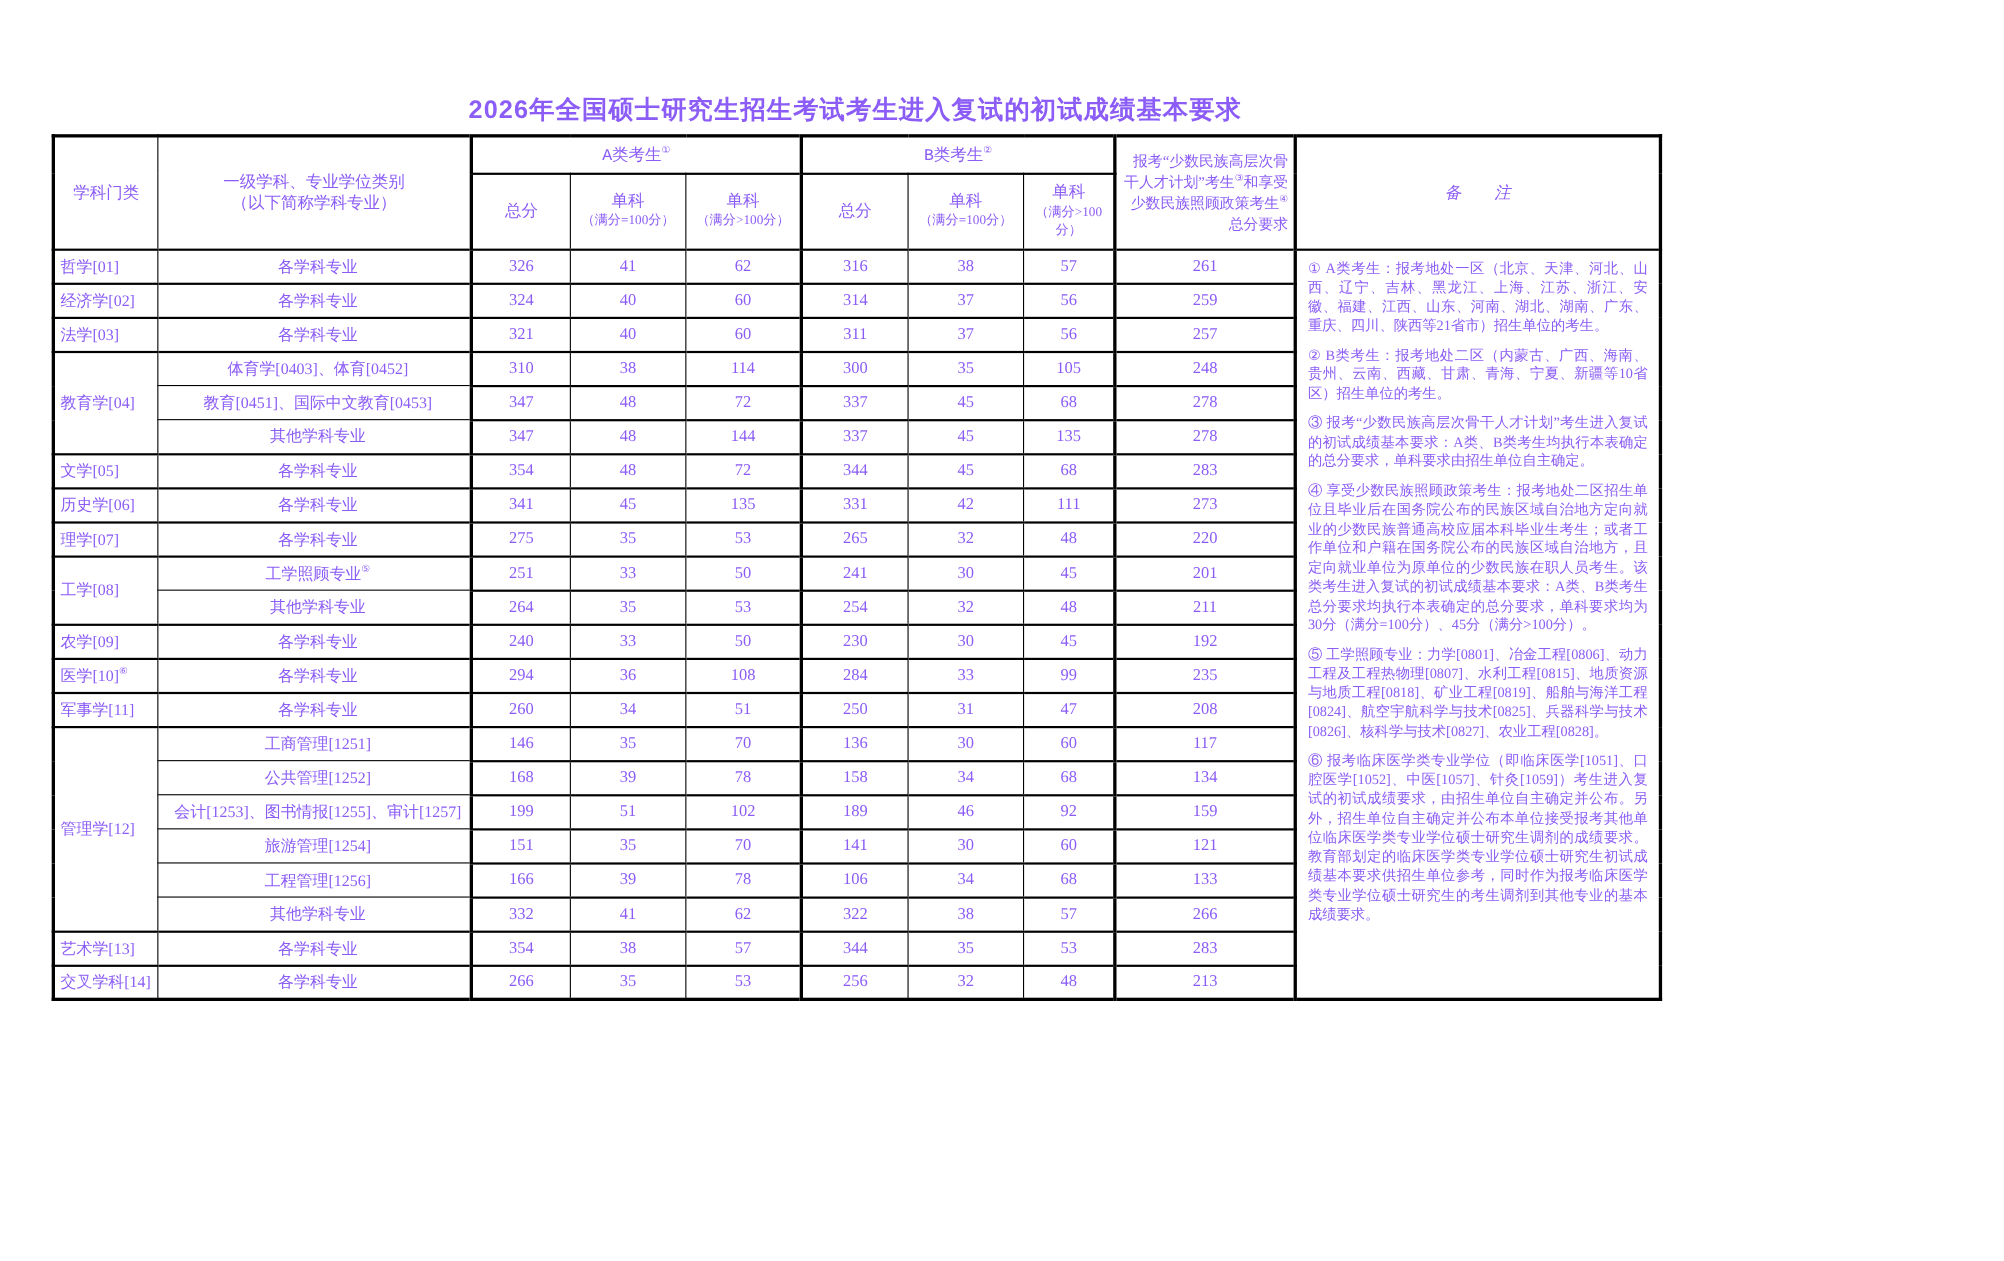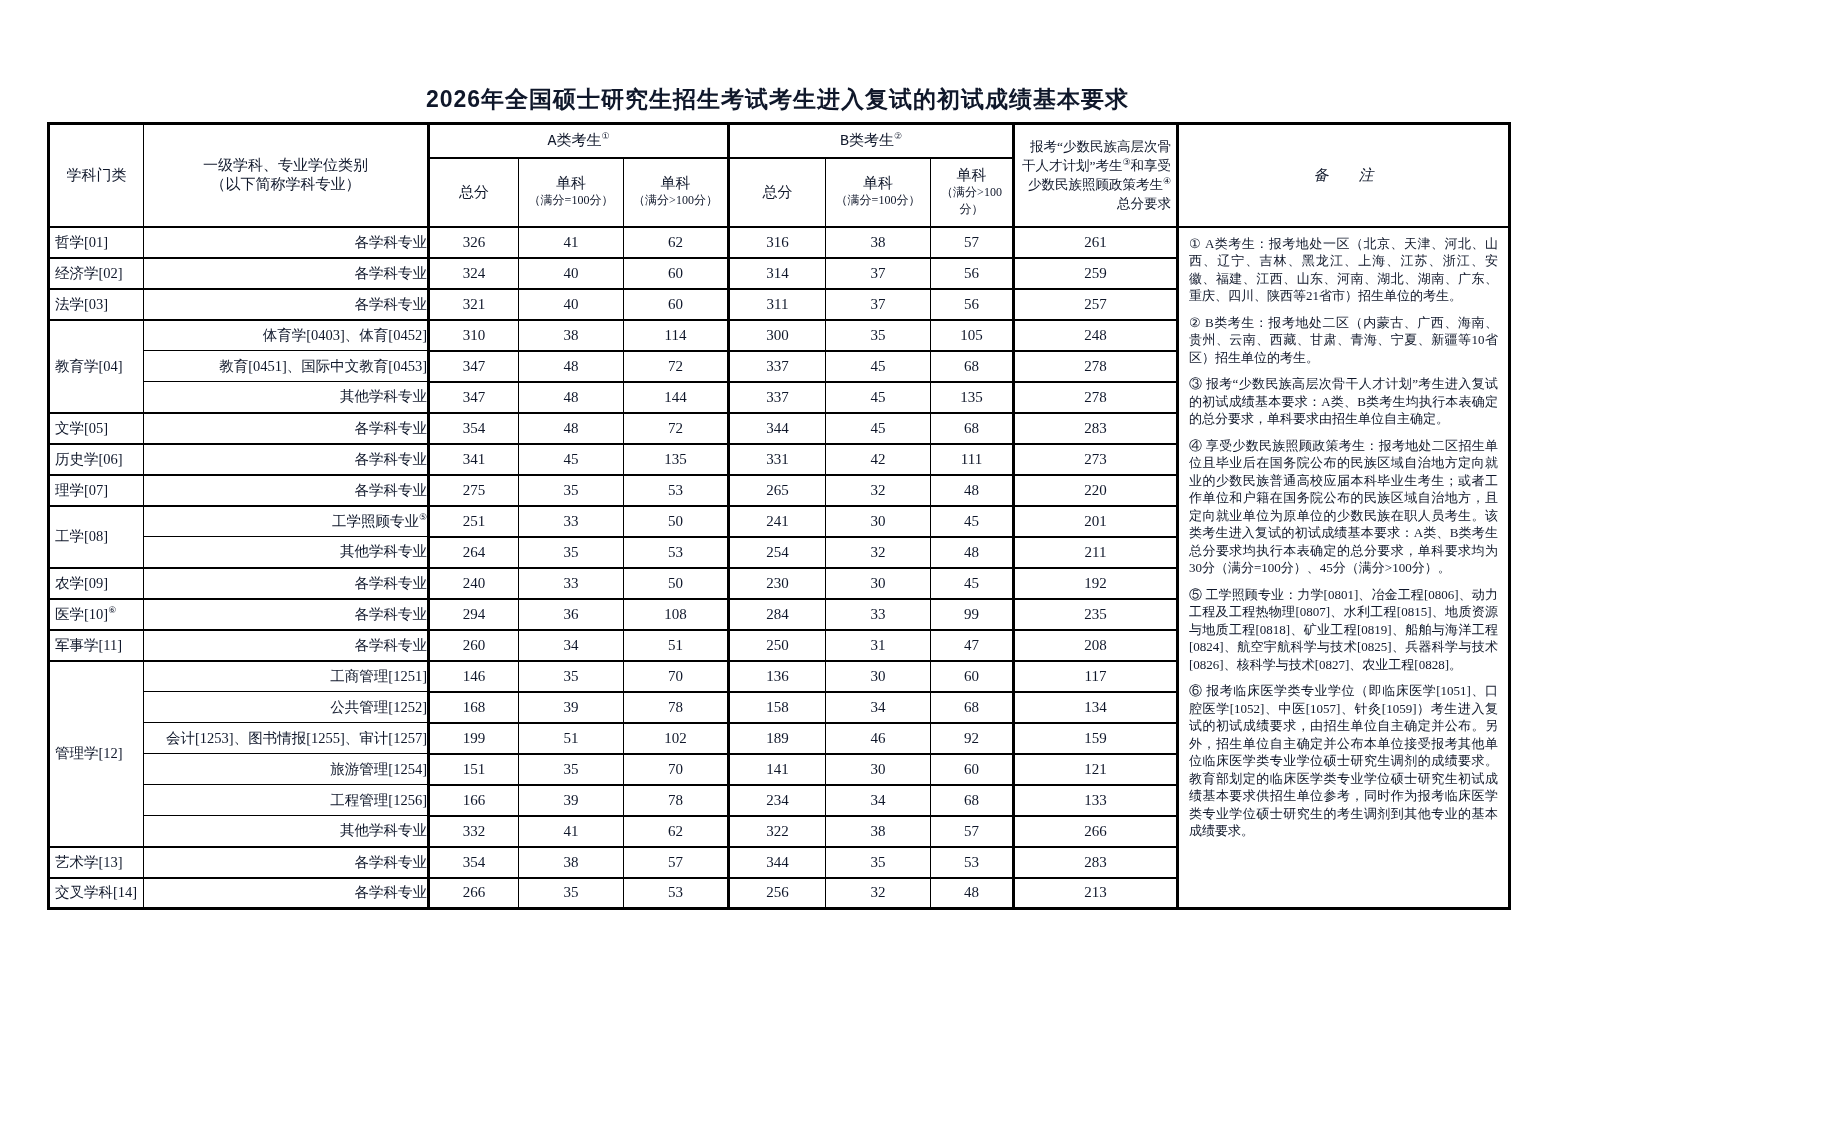--- a/index.html
+++ b/index.html
@@ -1,37 +1,37 @@
 <!DOCTYPE html>
 <html><head>
 <meta charset="utf-8">
 <style>
   html,body{margin:0;padding:0;background:#fff;}
   .page{position:relative;width:1822px;height:1146px;background:#fff;overflow:hidden;
-        font-family:"Liberation Serif","DejaVu Serif",serif;color:#0f172a;}
+        font-family:"Liberation Serif","DejaVu Serif",serif;color:#8b5cf6;}
   .doc-title{position:absolute;top:84px;left:47px;width:1461px;text-align:center;
         font-family:"Liberation Sans","DejaVu Sans",sans-serif;font-weight:bold;font-size:23px;letter-spacing:1px;}
   table.score{position:absolute;top:122px;left:47px;border-collapse:collapse;table-layout:fixed;
         border:3px solid #000;}
   th,td{border-style:solid;border-color:#000;padding:0;overflow:hidden;}
   th{border-width:2px 1px;font-weight:normal;}
   td{border-width:0 1px 2px 1px;}
   .bl3{border-left-width:3px !important;}
   .bb1{border-bottom-width:1px !important;}
   tr.hr1{height:34px;}
   tr.hr2{height:69px;}
   tbody tr{height:31px;}
   .h-main{font-size:15px;text-align:center;font-family:Liberation Mono, monospace;}
   .h-sub{font-size:15px;text-align:center;line-height:17px;}
   .h-sub .l2{font-size:12px;}
   sup{font-size:9px;line-height:0;}
   .minor-h{font-size:13.5px;line-height:19px;text-align:right;padding:2px 5px;vertical-align:middle;}
   .notes-h{font-size:15px;text-align:center;font-style:italic;}
   .cat-cell{font-size:14.5px;text-align:left;padding-left:5px;vertical-align:middle;}
-  .major-cell{font-size:14.5px;text-align:right;padding-left:7px;vertical-align:middle;font-family:Liberation Serif, serif;}
+  .major-cell{font-size:14.5px;text-align:center;padding-left:7px;vertical-align:middle;font-family:Liberation Serif, serif;}
   .num-cell{font-size:15px;text-align:center;vertical-align:middle;}
   .notes-cell{vertical-align:top;text-align:left;padding:7px 10px 0 10px;}
   .notes-cell p{margin:0 0 9px 0;font-size:13px;line-height:17.5px;text-align:justify;}
 </style>
 </head>
 <body>
 
 <div class="page">
 
   <div class="doc-title">2026年全国硕士研究生招生考试考生进入复试的初试成绩基本要求</div>
@@ -281,21 +281,21 @@
           <td class="num-cell bl3">141</td>
           <td class="num-cell">30</td>
           <td class="num-cell">60</td>
           <td class="num-cell bl3">121</td>
         </tr>
         <tr>
           <td class="major-cell bb1">工程管理[1256]</td>
           <td class="num-cell bl3">166</td>
           <td class="num-cell">39</td>
           <td class="num-cell">78</td>
-          <td class="num-cell bl3">234</td>
+          <td class="num-cell bl3">106</td>
           <td class="num-cell">34</td>
           <td class="num-cell">68</td>
           <td class="num-cell bl3">133</td>
         </tr>
         <tr>
           <td class="major-cell">其他学科专业</td>
           <td class="num-cell bl3">332</td>
           <td class="num-cell">41</td>
           <td class="num-cell">62</td>
           <td class="num-cell bl3">322</td>

